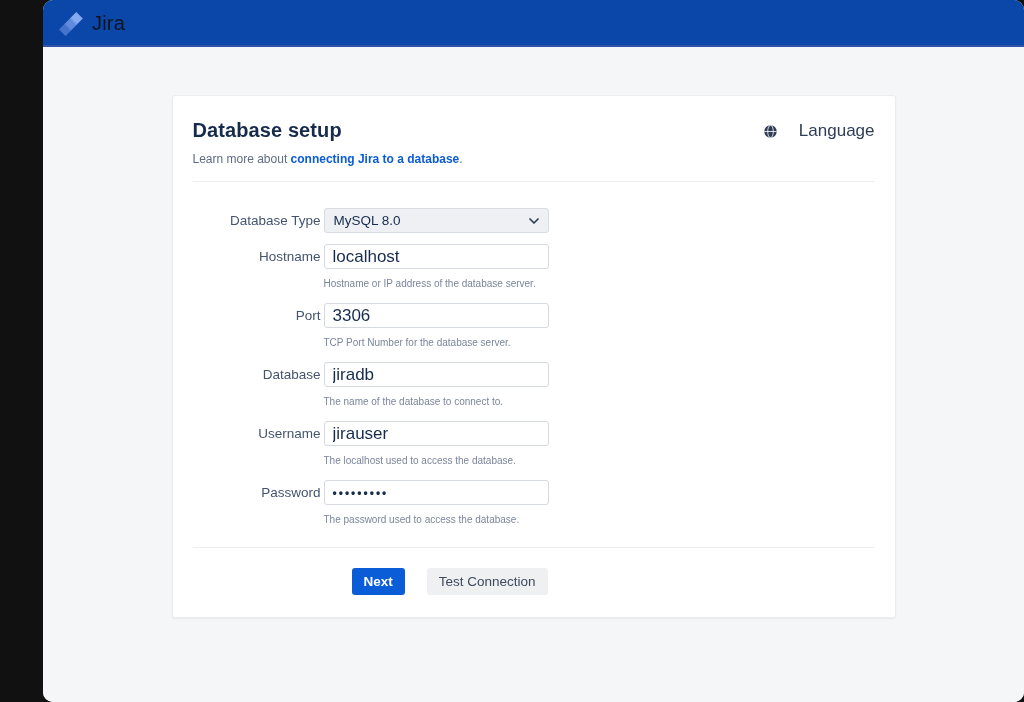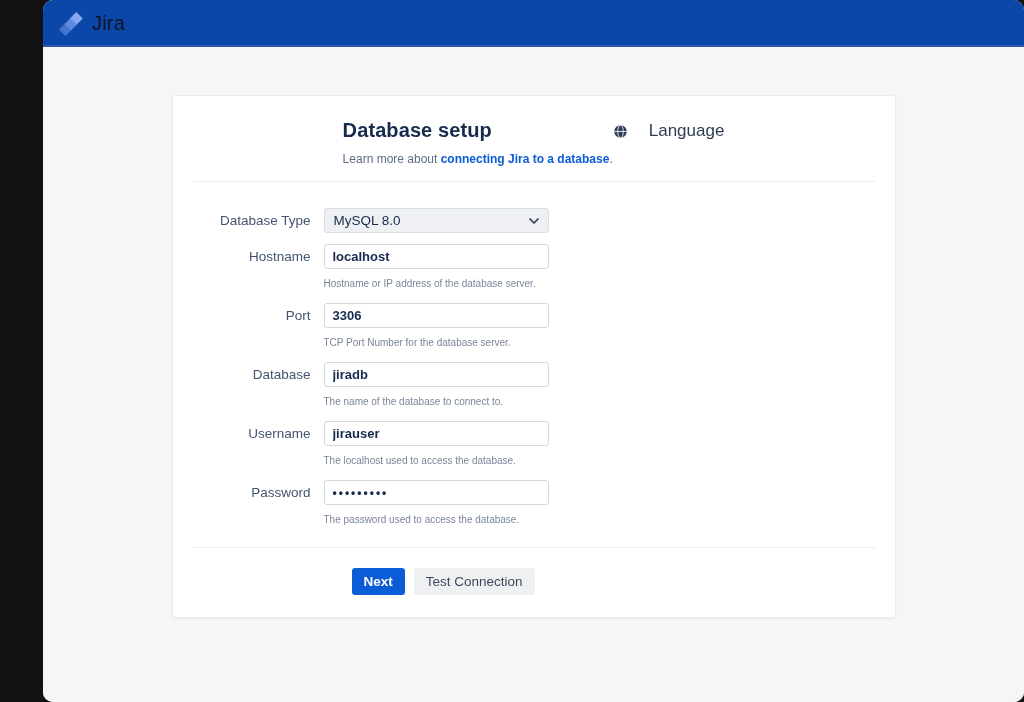--- a/index.html
+++ b/index.html
@@ -32,65 +32,65 @@
   .page { height: 655px; background: #f5f6f7; overflow: hidden; }
   .card {
     width: 724px; margin: 48px auto 0;
     background: #ffffff;
     border: 1px solid #ebecee;
     border-radius: 3px;
     box-shadow: 0 1px 2px rgba(9,30,66,0.06);
     padding: 23px 20px 22px;
   }
 
-  .card-head { display: flex; justify-content: center; align-items: flex-start; }
+  .card-head { display: flex; justify-content: space-between; align-items: flex-start; }
   .page-title {
     font-size: 20px; font-weight: 700; color: #172b4d; letter-spacing: 0.1px;
   }
   .subtitle { margin-top: 10px; font-size: 12px; color: #5e6c84; }
   .subtitle a {
     color: #0b5cd7; font-weight: 700; text-decoration: none; cursor: pointer;
   }
   .lang-btn {
     display: flex; align-items: center; gap: 21px;
     font-size: 17px; color: #2e3d54; cursor: pointer; margin-top: 2px;
   }
 
   .divider { border: none; border-top: 1px solid #ededee; margin-top: 15px; }
 
   
   .form { margin-top: 26px; }
   .row { display: flex; margin-bottom: 12px; }
   .row.compact { margin-bottom: 11px; }
   .lbl {
-    width: 131px; padding-right: 13px; text-align: right;
+    width: 131px; padding-right: 3px; text-align: right;
     font-size: 13.5px; color: #44546f; line-height: 25px; flex-shrink: 0;
   }
   .ctl { display: flex; flex-direction: column; }
   .txt {
     width: 225px; height: 25px;
     border: 1px solid #d5d9e0; border-radius: 3px;
-    padding: 0 8px; font-size: 13px; color: #172b4d;
+    padding: 0 8px; font-size: 17px; color: #172b4d;
     font-family: "Liberation Sans", sans-serif;
-    background: #fff; outline: none; font-weight: bold;
+    background: #fff; outline: none;
   }
   .pwd { font-size: 12px; letter-spacing: 2px; font-weight: 700; }
   .select {
     width: 225px; height: 25px;
     background: #eef0f3; border: 1px solid #d8dce3; border-radius: 3px;
     display: flex; align-items: center; justify-content: space-between;
     padding: 0 9px; cursor: pointer;
   }
   .select-value { font-size: 13.5px; color: #172b4d; }
   .help { font-size: 10px; color: #7a869a; margin-top: 8px; line-height: 14px; }
 
   .divider.bottom { margin-top: 20px; }
 
   
-  .actions { margin: 20px 0 0 131px; display: flex; gap: 9px; padding-left: 28px; }
+  .actions { margin: 20px 0 0 131px; display: flex; gap: 22px; padding-left: 28px; }
   .btn {
     height: 27px; padding: 0 12px;
     border: none; border-radius: 3px;
     font-family: "Liberation Sans", sans-serif;
     font-size: 13.5px; cursor: pointer;
     background: #eef0f2; color: #3d4a5c;
   }
   .btn.primary { background: #0b5cd7; color: #ffffff; font-weight: 700; }
 </style>
 </head>

